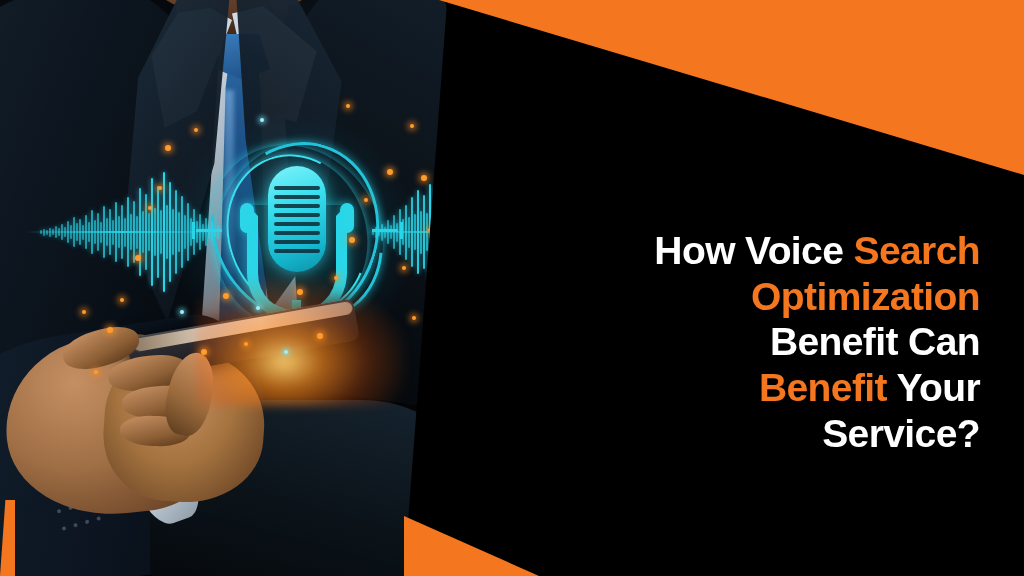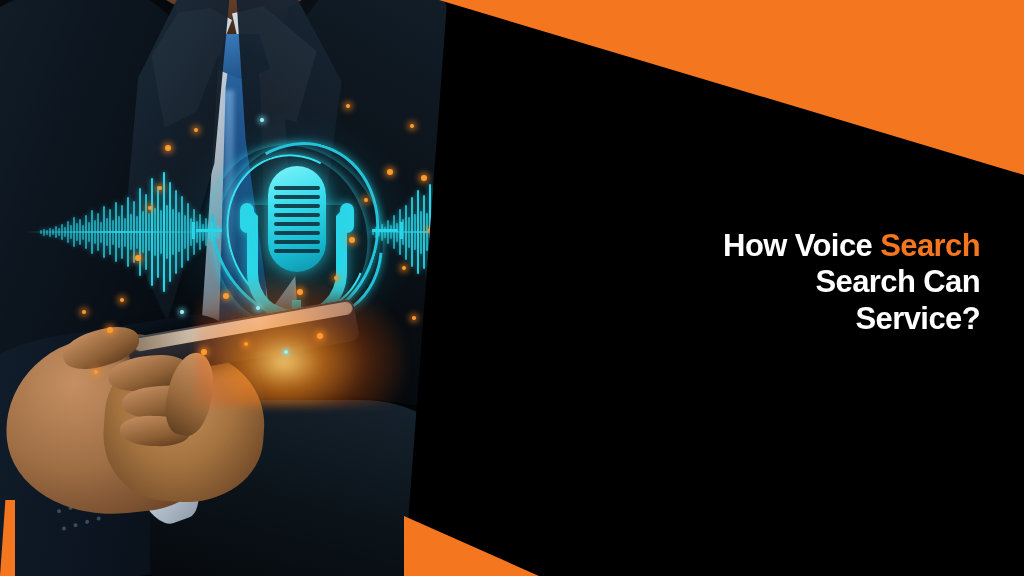--- a/index.html
+++ b/index.html
@@ -320,21 +320,21 @@
     background:#000;
     clip-path:polygon(54% 0,100% 0,100% 100%,0 100%);
   }
 
   
   #headline{
     position:absolute; right:44px; top:228px;
     width:560px;
     text-align:right;
     font-weight:bold;
-    font-size:31px;
+    font-size:39px;
     line-height:1.17;
     letter-spacing:-.6px;
     color:#ffffff;
     z-index:8;
   }
   #headline .line{ display:block; white-space:nowrap; }
   #headline .hl{ color:#F4761E; }
 </style>
 </head>
 <body>
@@ -533,17 +533,19 @@
 
   <div id="photo-cut-top"></div>
   <div id="photo-mask"></div>
 
   <div id="tri-top"></div>
   <div id="tri-bottom"></div>
   <div id="strip-left"></div>
 
   <h1 id="headline">
       <span class="line"><span>How Voice </span><span class="hl">Search</span></span>
-      <span class="line"><span>Search Can</span></span>
+      <span class="line"><span class="hl">Optimization</span></span>
+      <span class="line"><span>Benefit Can</span></span>
+      <span class="line"><span class="hl">Benefit</span><span> Your</span></span>
       <span class="line"><span>Service?</span></span>
     </h1>
 
 </div>
 
 </body></html>

